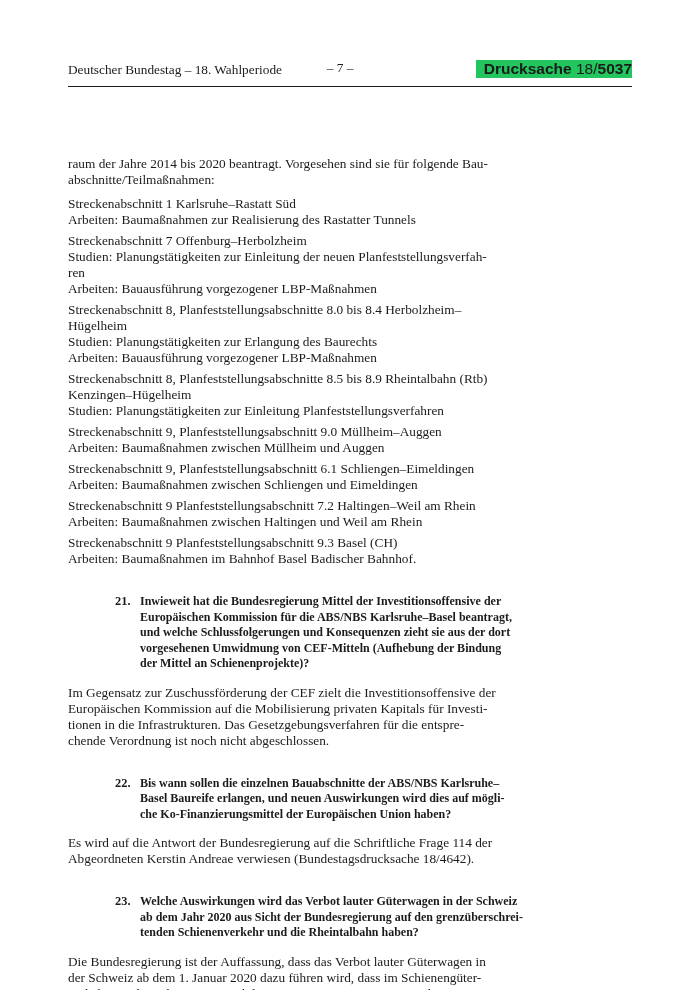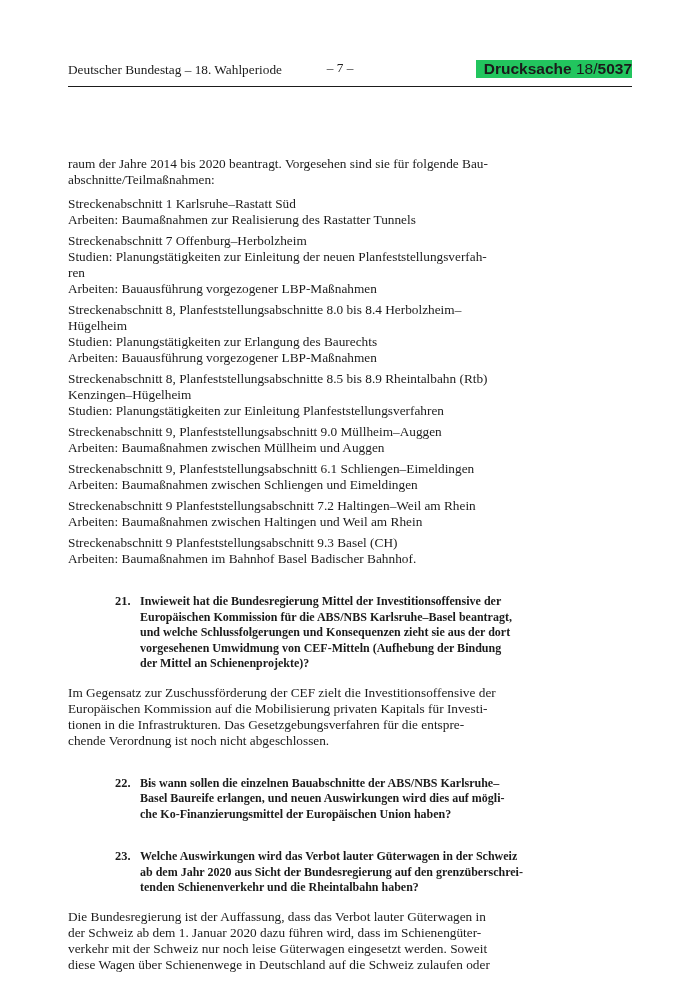--- a/index.html
+++ b/index.html
@@ -148,20 +148,22 @@
 Europäischen Kommission auf die Mobilisierung privaten Kapitals für Investi-
 tionen in die Infrastrukturen. Das Gesetzgebungsverfahren für die entspre-
 chende Verordnung ist noch nicht abgeschlossen.</div>
 
     <div class="question-block">
       <span class="q-number">22.</span>
       <div class="q-text">Bis wann sollen die einzelnen Bauabschnitte der ABS/NBS Karlsruhe–
 Basel Baureife erlangen, und neuen Auswirkungen wird dies auf mögli-
 che Ko-Finanzierungsmittel der Europäischen Union haben?</div>
     </div>
+    <div class="para answer">Es wird auf die Antwort der Bundesregierung auf die Schriftliche Frage 114 der
+Abgeordneten Kerstin Andreae verwiesen (Bundestagsdrucksache 18/4642).</div>
 
     <div class="question-block">
       <span class="q-number">23.</span>
       <div class="q-text">Welche Auswirkungen wird das Verbot lauter Güterwagen in der Schweiz
 ab dem Jahr 2020 aus Sicht der Bundesregierung auf den grenzüberschrei-
 tenden Schienenverkehr und die Rheintalbahn haben?</div>
     </div>
     <div class="para answer">Die Bundesregierung ist der Auffassung, dass das Verbot lauter Güterwagen in
 der Schweiz ab dem 1. Januar 2020 dazu führen wird, dass im Schienengüter-
 verkehr mit der Schweiz nur noch leise Güterwagen eingesetzt werden. Soweit

